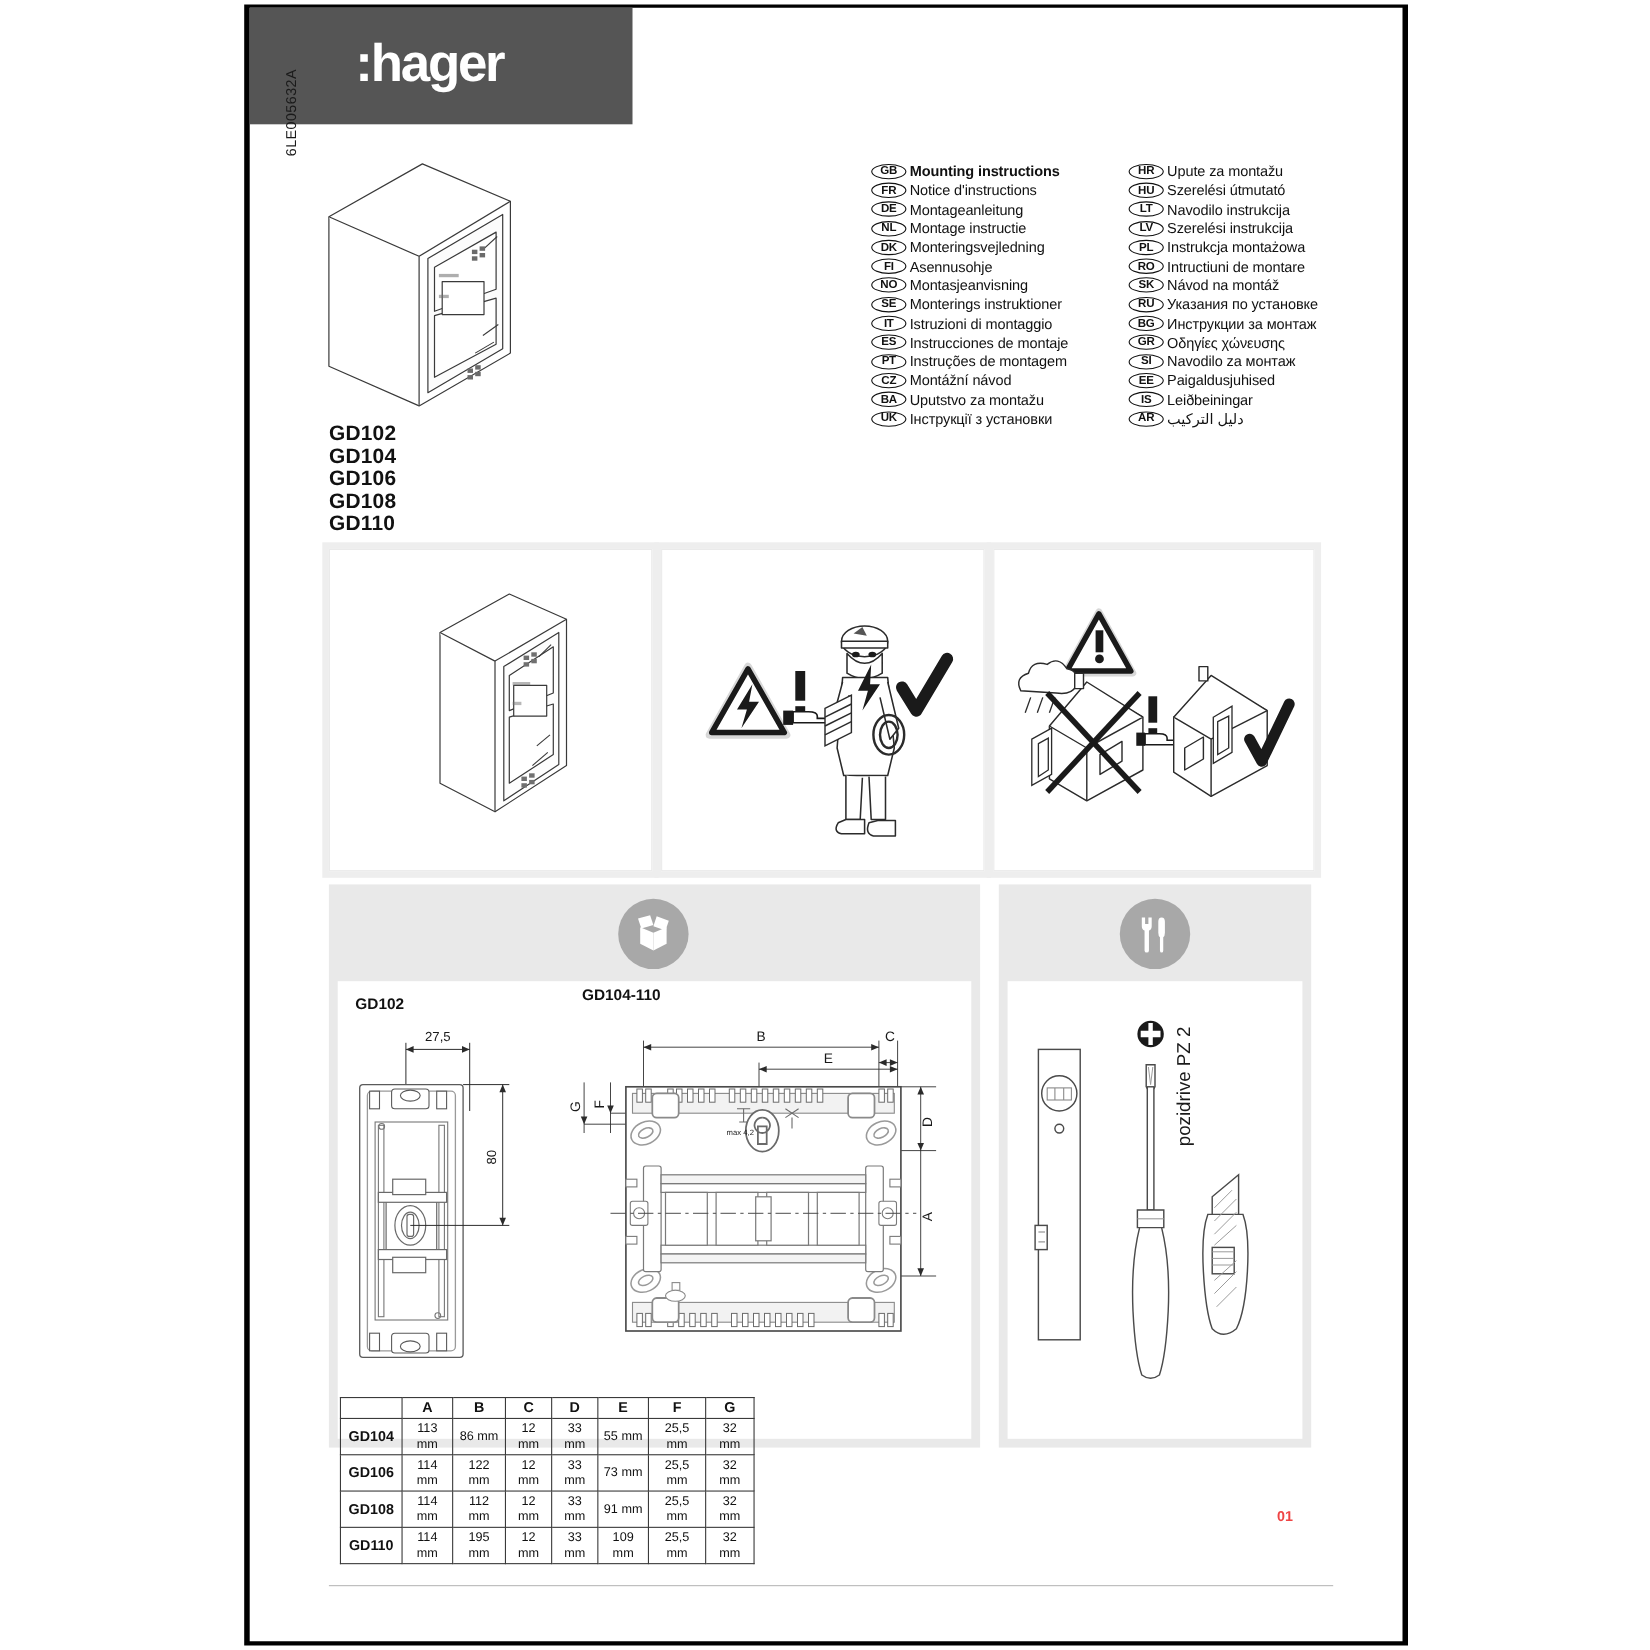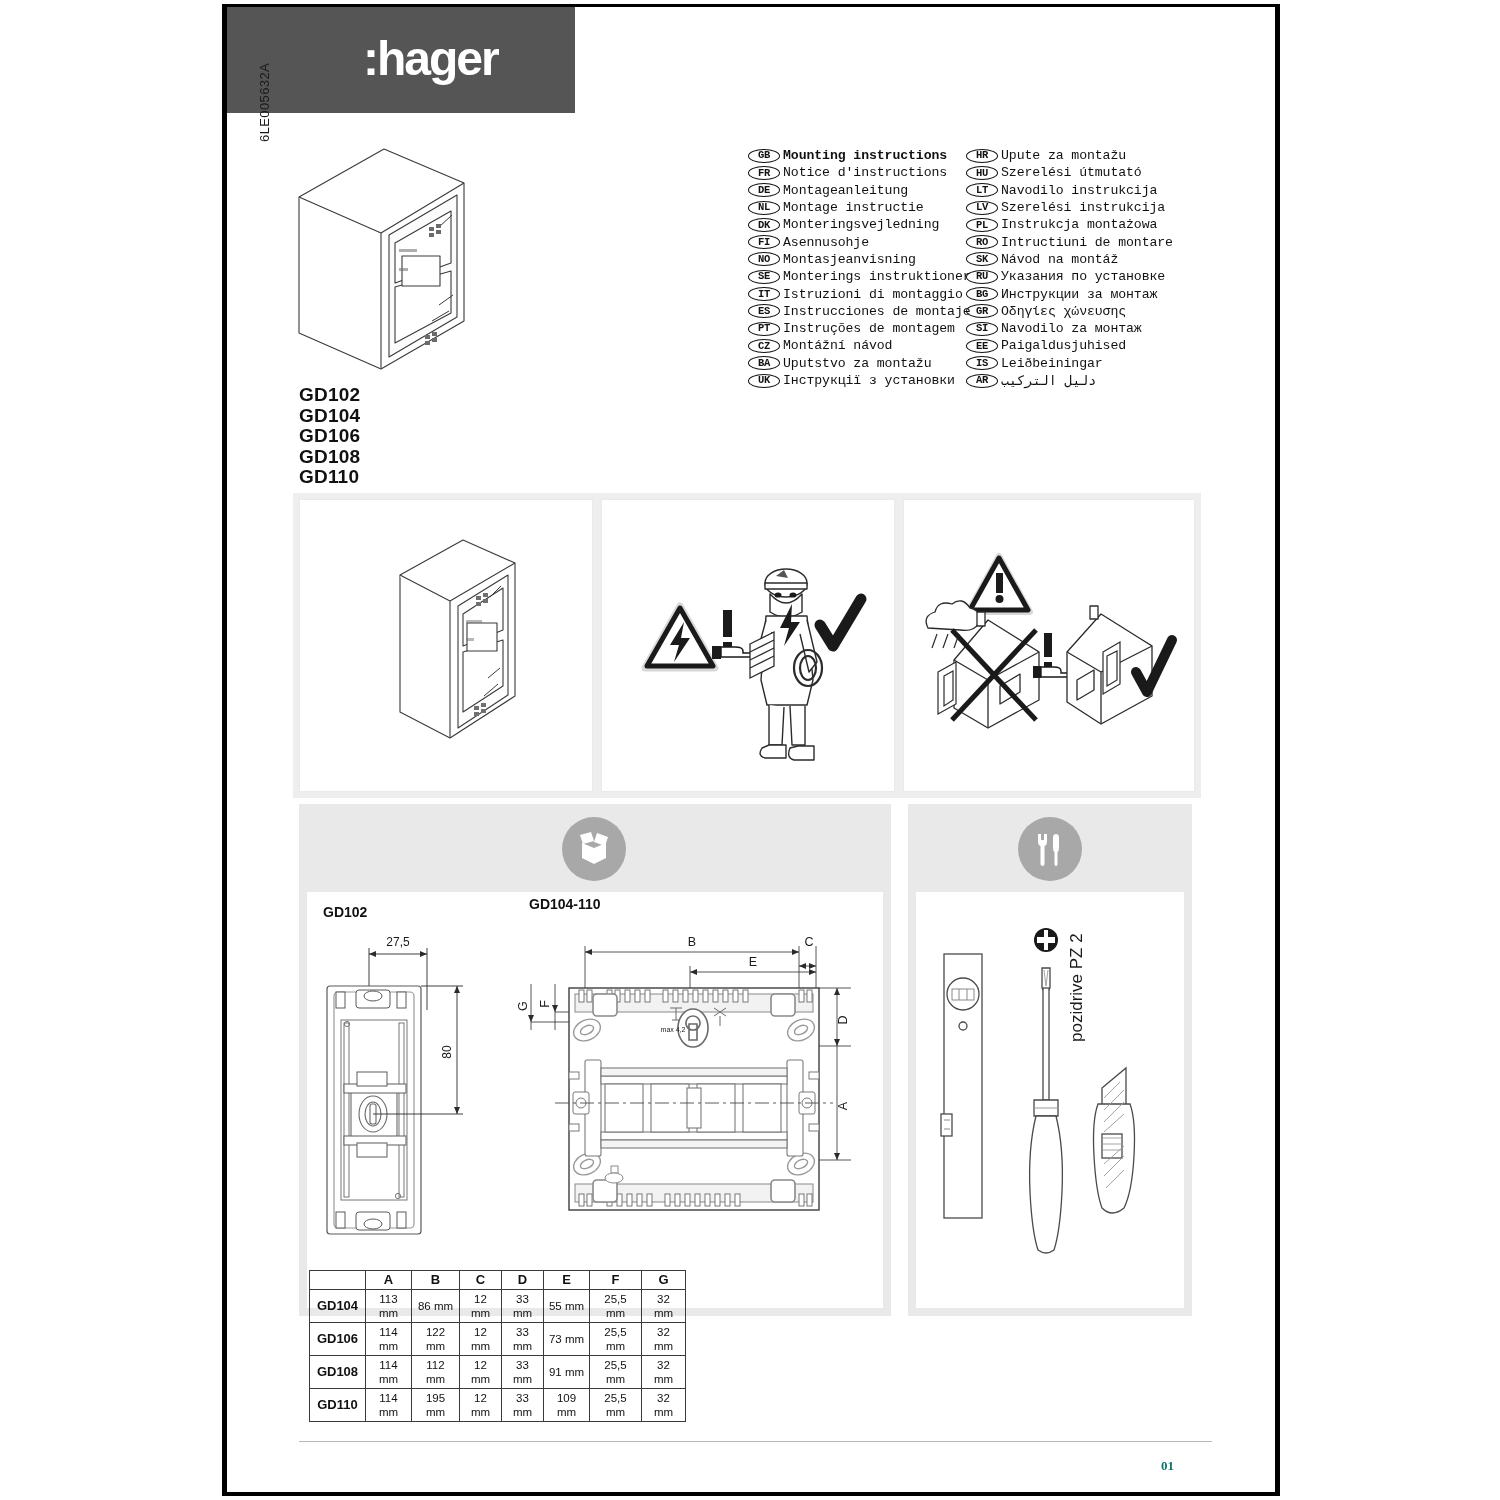--- a/index.html
+++ b/index.html
@@ -25,40 +25,40 @@
 
   
   .brandbar {
     position: absolute; left: 0; top: 0;
     width: 348px; height: 106px;
     background: #555555;
   }
   .brandlogo {
     position: absolute; left: 96px; top: 27px;
     color: #fff; font-size: 48px; font-weight: bold;
-    letter-spacing: -2px; line-height: 50px; margin-left: 40px;
+    letter-spacing: -2px; line-height: 50px;
   }
 
   
   .sidecode {
     position: absolute; left: 30px; top: 135px;
     font-size: 13px; color: #1a1a1a;
     transform: rotate(-90deg); transform-origin: left top;
     white-space: nowrap; letter-spacing: .4px;
   }
 
   
   .iso-top { position: absolute; left: 62px; top: 128px; width: 210px; height: 240px; }
 
   
   .models { position: absolute; left: 72px; top: 378px; }
   .models div { font-size: 19px; font-weight: bold; color: #111; line-height: 20.5px; letter-spacing: .2px; }
 
   
-  .langs { position: absolute; left: 521px; top: 140px; display: flex; gap: 0px; font-family: Liberation Mono, monospace; }
+  .langs { position: absolute; left: 565px; top: 140px; display: flex; gap: 16px; }
   .langcol { width: 218px; }
   .langrow { display: flex; align-items: center; height: 17.3px; }
   .cc {
     width: 32px; height: 14px; min-width: 32px;
     border: 1.6px solid #111; border-radius: 50%;
     font-size: 10.5px; font-weight: bold; color: #111;
     display: flex; align-items: center; justify-content: center;
     letter-spacing: -.2px; line-height: 1;
   }
   .lname { font-size: 13.2px; color: #111; margin-left: 3px; white-space: nowrap; letter-spacing: -.1px; }
@@ -91,21 +91,21 @@
   table.dims { position: absolute; border-collapse: collapse; font-size: 11.5px; color: #111; }
   table.dims td, table.dims th {
     border: 1.3px solid #3a3a3a; padding: 2px 4px; text-align: center;
     font-weight: normal; height: 19px; line-height: 14px;
   }
   table.dims th { font-weight: bold; font-size: 13px; }
   table.dims td.model { font-weight: bold; font-size: 13px; padding-left: 5px; padding-right: 5px; }
 
   
   .footline { position: absolute; left: 72px; top: 1434px; width: 913px; height: 1px; background: #b8b8b8; }
-  .pageno { position: absolute; left: 934px; top: 1451px; font-size: 13px; font-weight: bold; color: #0f766e; font-family: Liberation Serif, serif; }
+  .pageno { position: absolute; left: 934px; top: 1364px; font-size: 13px; font-weight: bold; color: #ef4444; }
 </style>
 </head>
 <body>
 
 <div id="stage">
   <div class="page">
 
     <div class="brandbar">
       <div class="brandlogo"><span>:</span><span>hager</span></div>
     </div>

